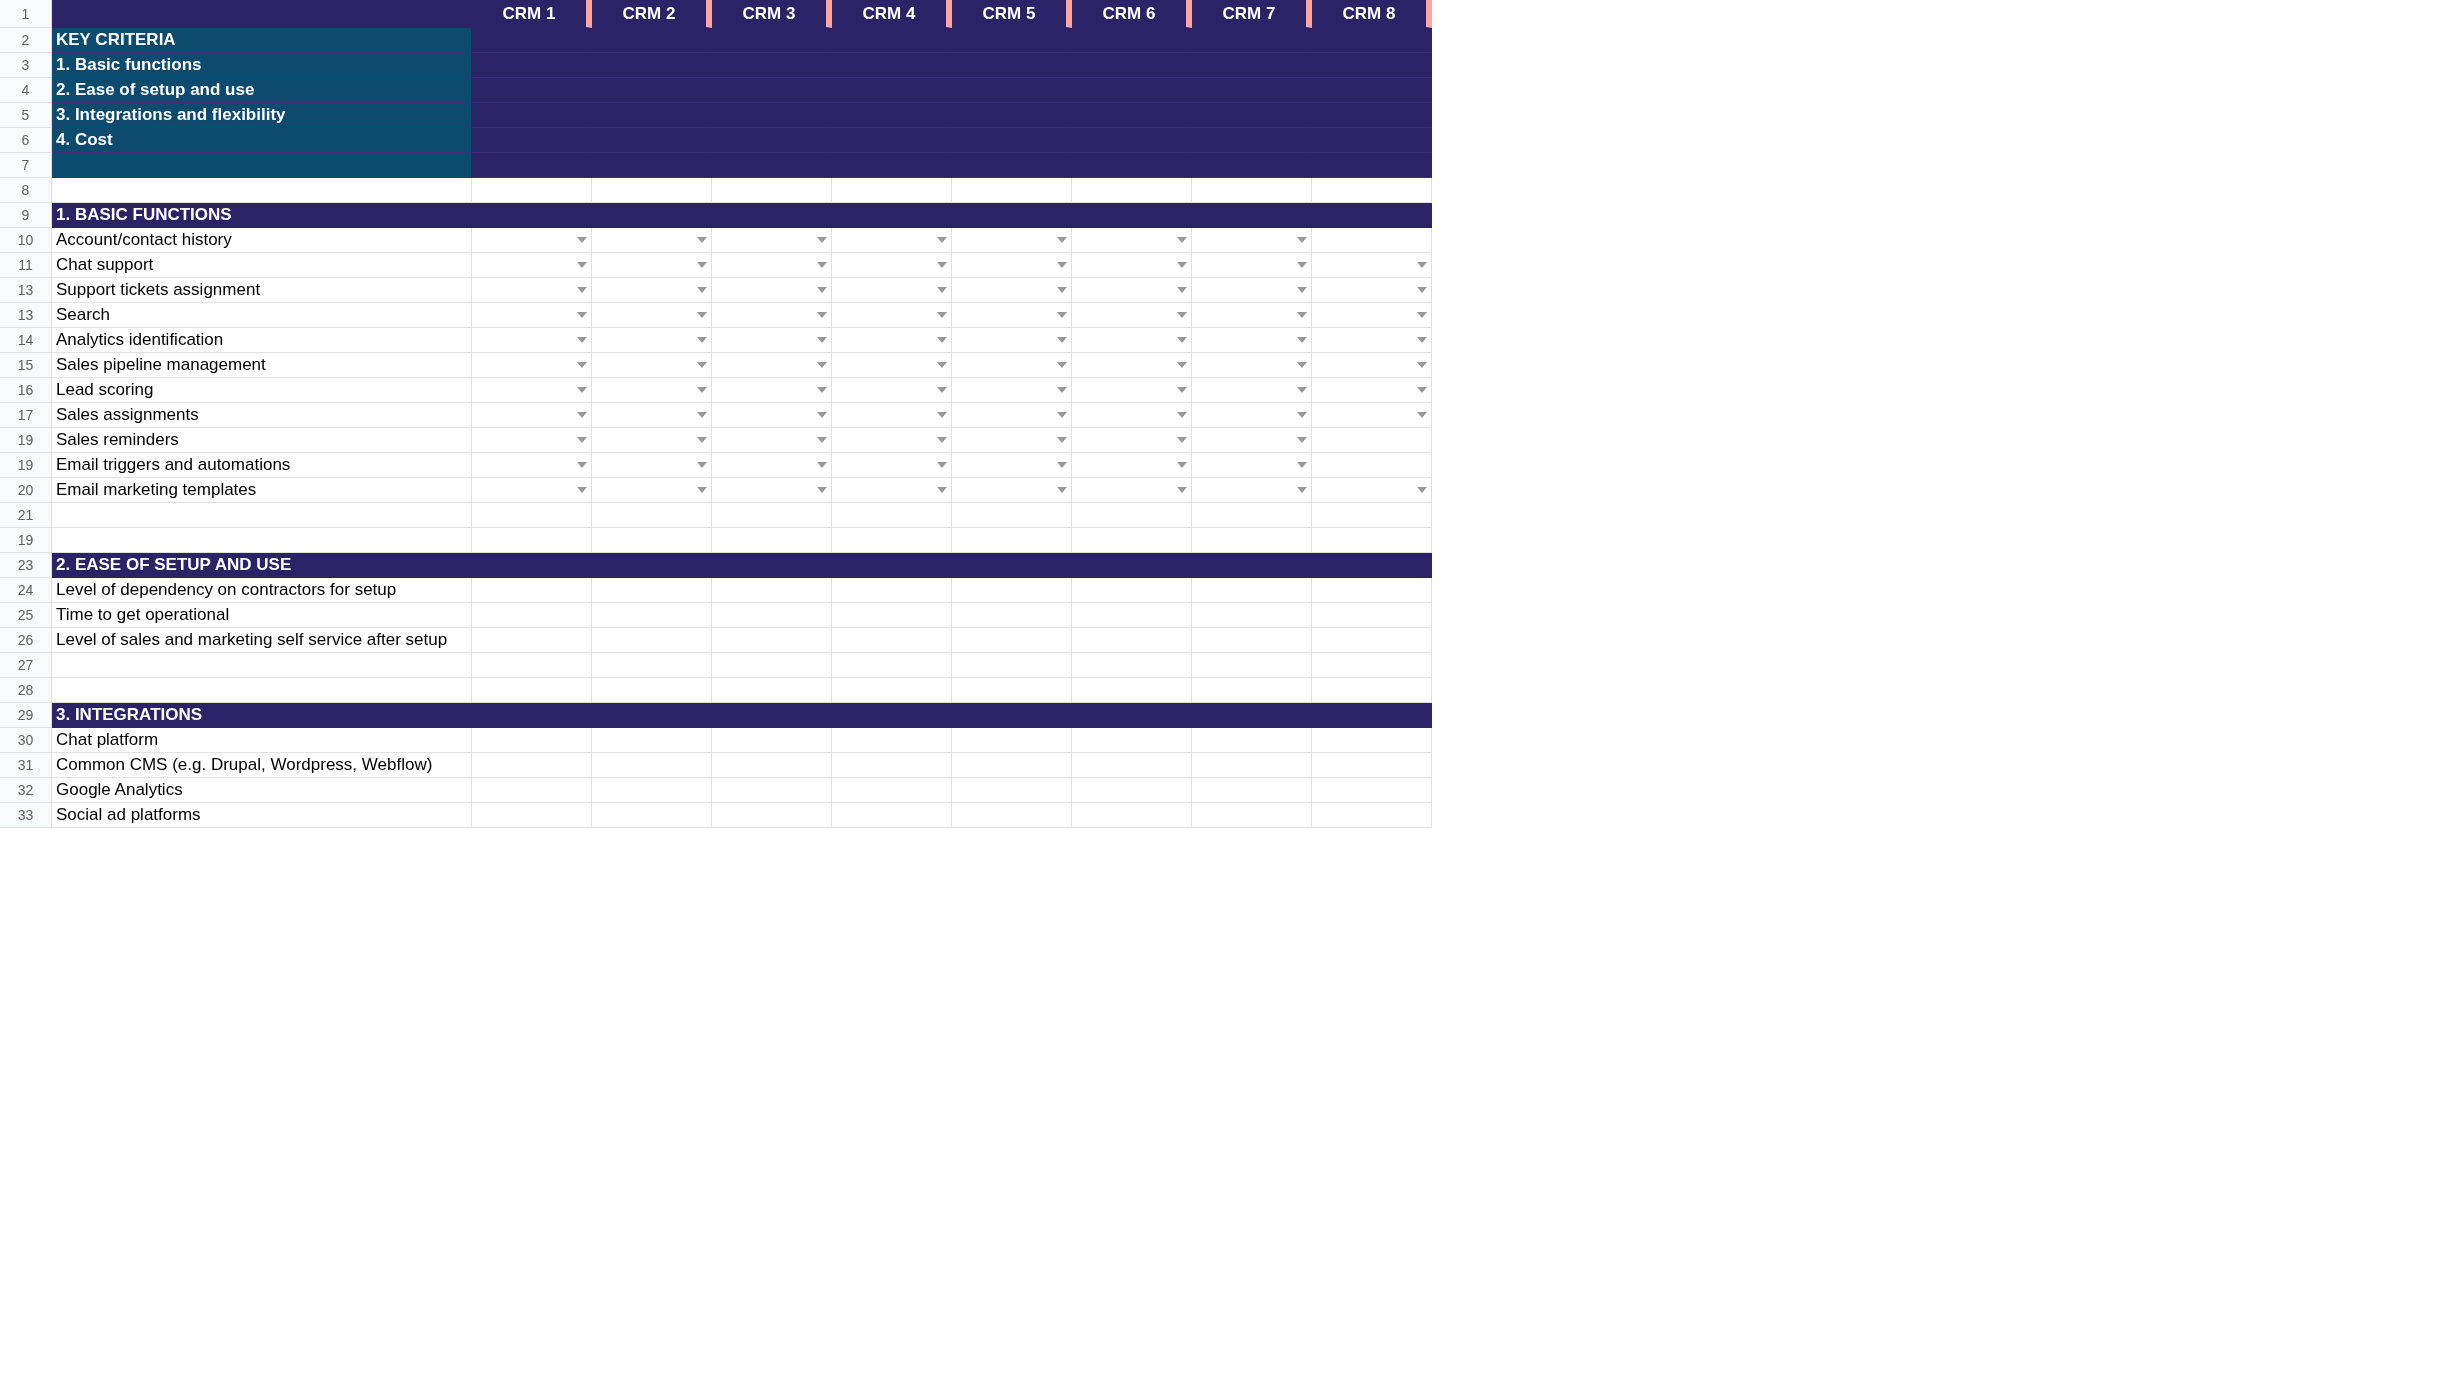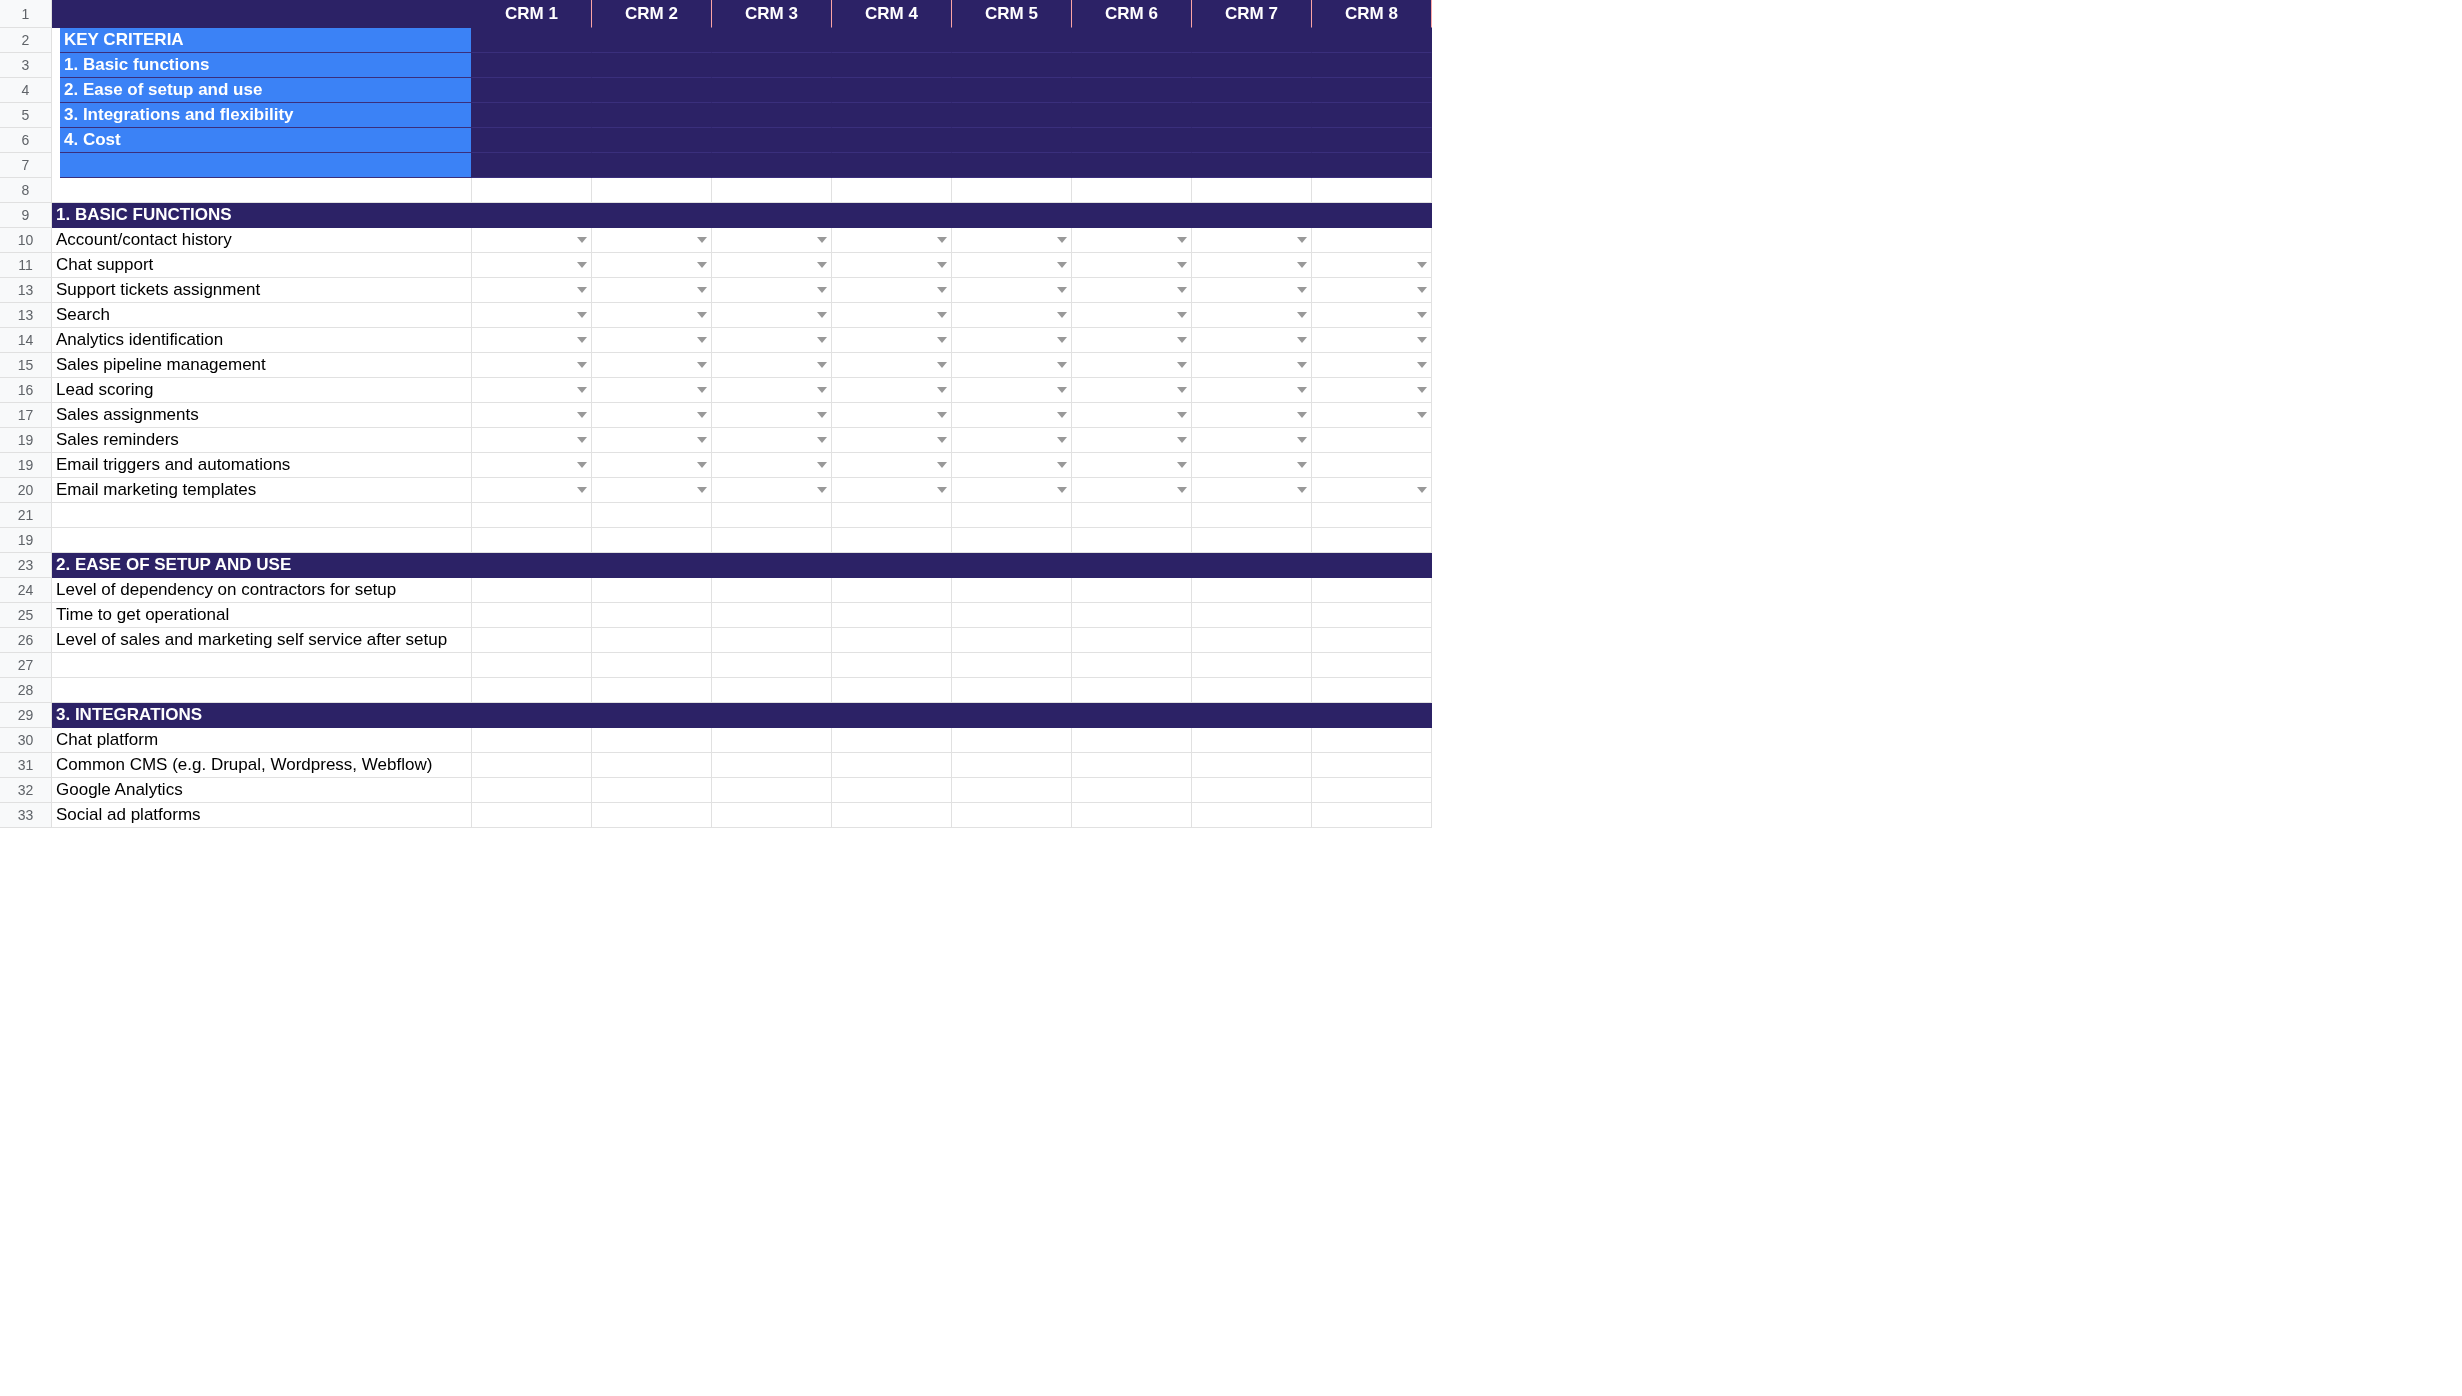--- a/index.html
+++ b/index.html
@@ -39,38 +39,37 @@
     align-items: center;
     padding: 0 4px;
     white-space: nowrap;
     overflow: hidden;
     position: relative;
   }
   .hdr {
     background: #2c2266;
     color: #fff;
     font-weight: bold;
-    border-right: 1px solid #fca5a5;
+    border-right: 6px solid #fca5a5;
     border-bottom: 1px solid #2c2266;
     justify-content: center;
     height: 28px;
   }
   .hdr-first {
     background: #2c2266;
     border-right: 1px solid #2c2266;
     border-bottom: 1px solid #2c2266;
     height: 28px;
   }
   .purple {
-    background: #3b82f6;
+    background: #0c4a6e;
     color: #fff;
     font-weight: bold;
     border-right: 1px solid #2c2266;
     border-bottom: 1px solid #3a2f7c;
-    margin-left: 8px;
   }
   .purple-blank {
     background: #2c2266;
     border-right: 1px solid #2c2266;
     border-bottom: 1px solid #3a2f7c;
   }
   .purple-section {
     background: #2c2266;
     color: #fff;
     font-weight: bold;

